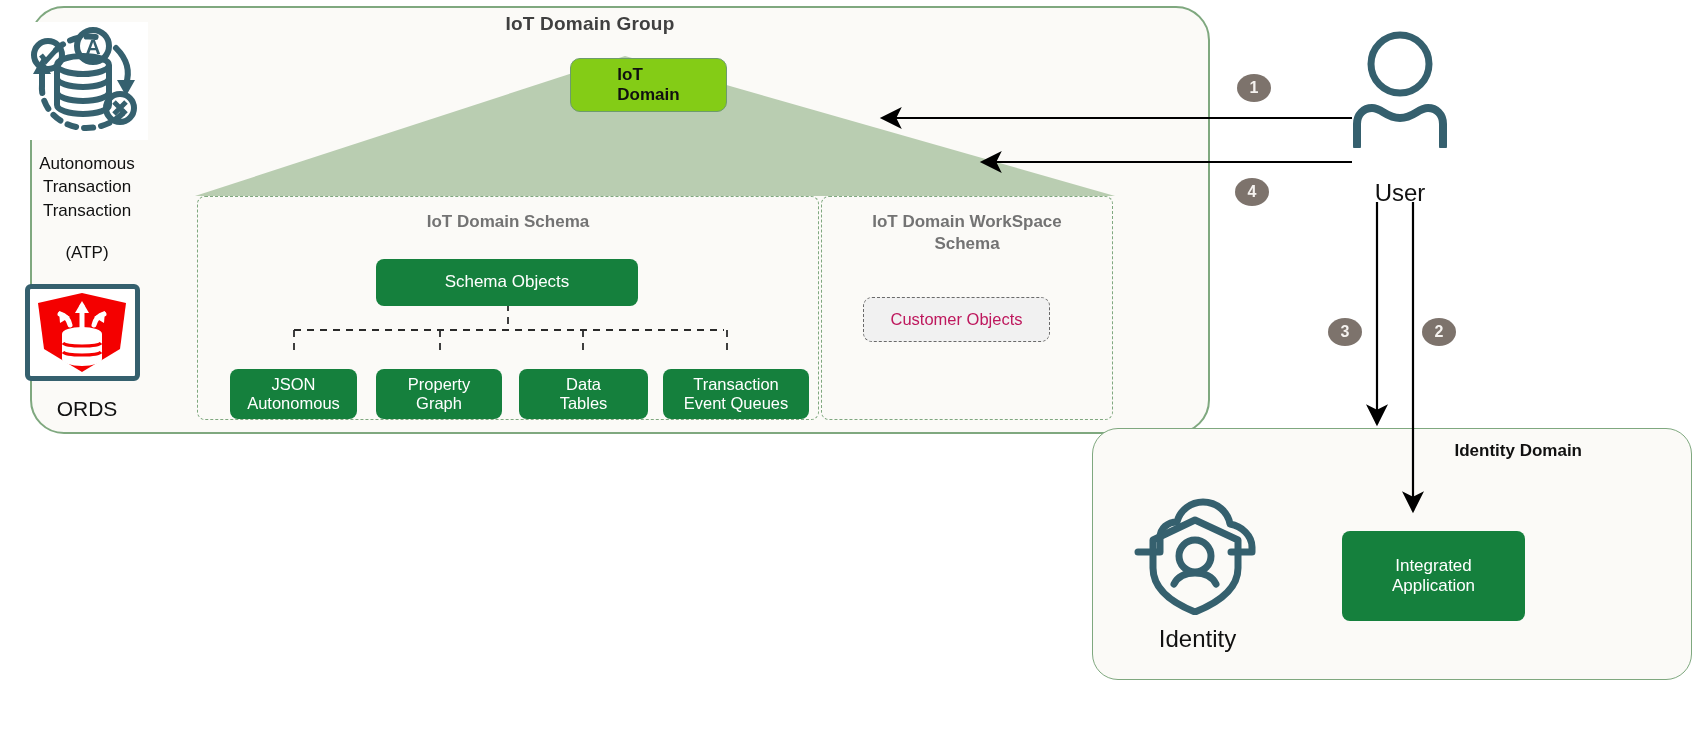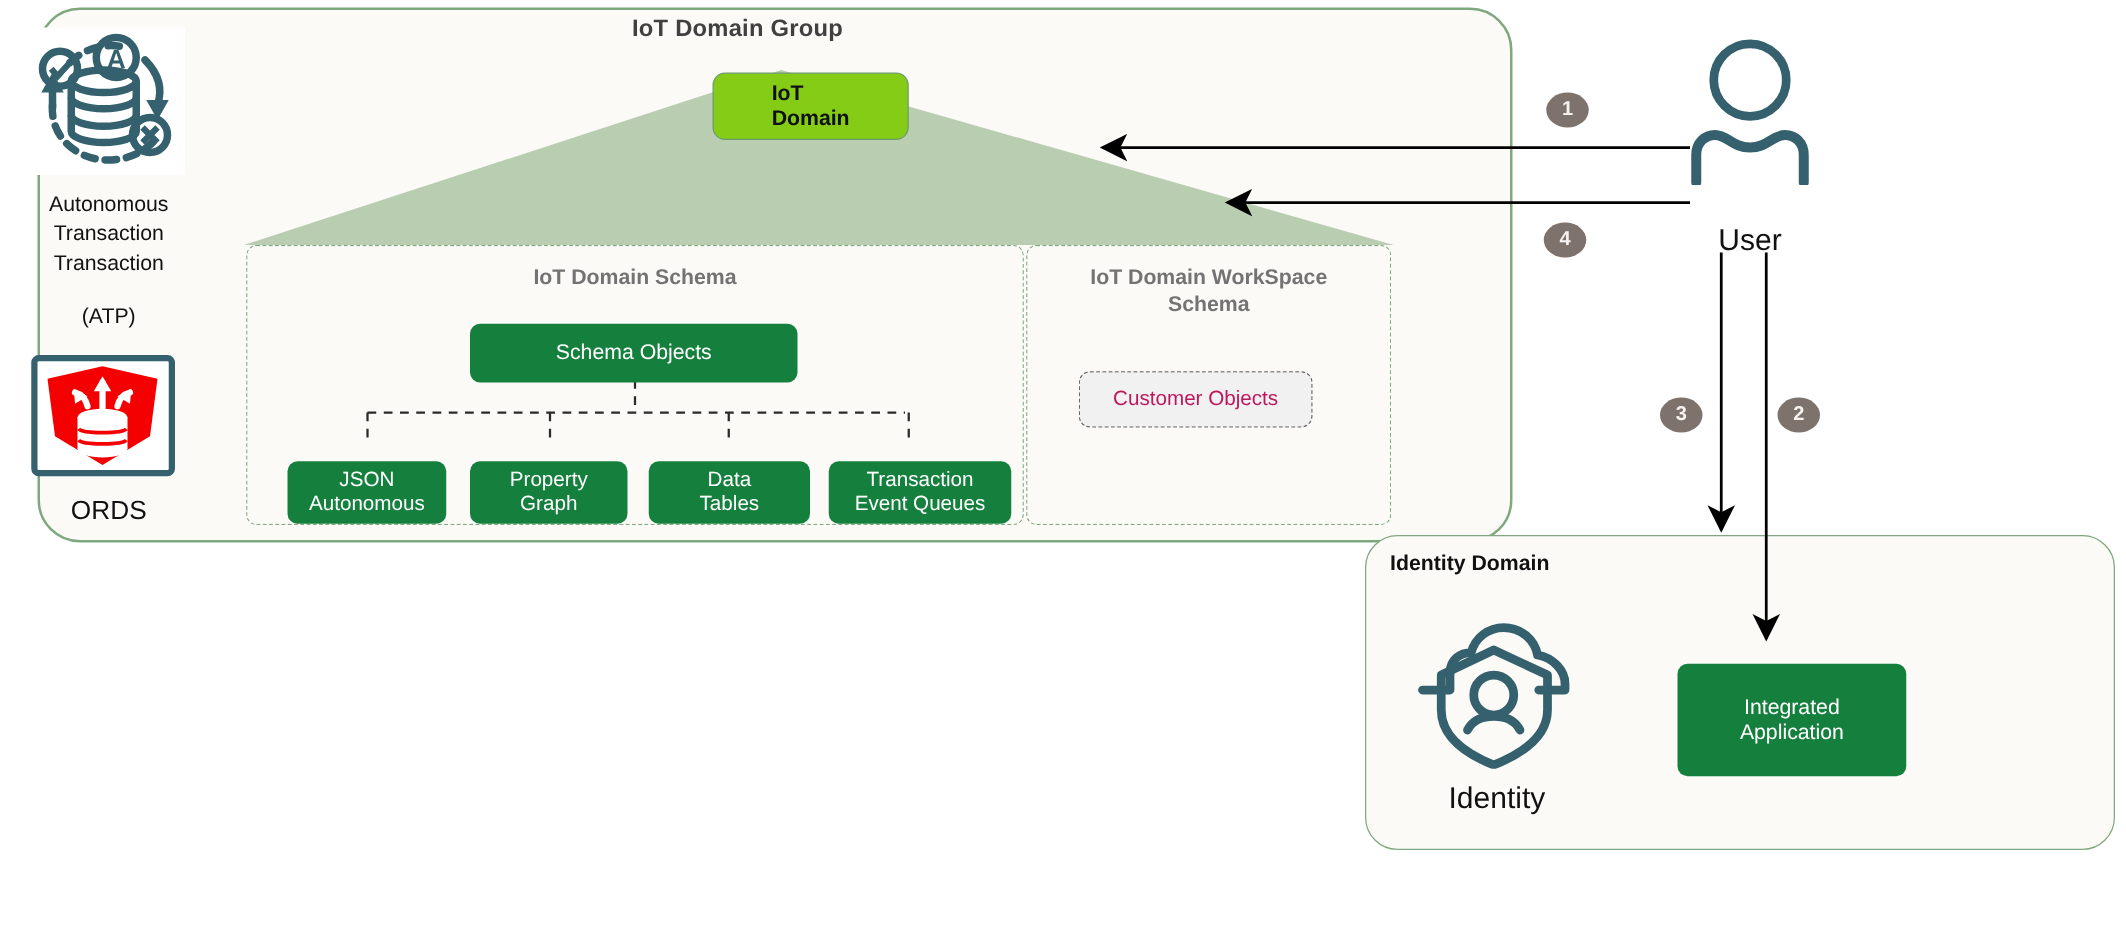--- a/index.html
+++ b/index.html
@@ -82,21 +82,21 @@
   #user-figure{left:1348px;top:28px;width:105px;height:120px;}
   #user-label{left:1330px;top:160px;width:140px;text-align:center;font-size:24px;color:#111;margin-top:19px;}
 
   
   #identity-domain{
     left:1092px;top:428px;width:600px;height:252px;
     border:1.6px solid #7fa87f;border-radius:26px;background:#fbfaf7;
     box-sizing:border-box;
   }
   #identity-domain-title{
-    left:1092px;top:441px;width:470px;text-align:left;
+    left:1092px;top:441px;width:470px;text-align:right;
     font-size:17px;font-weight:bold;color:#111;padding-left:20px;
   }
   #identity-icon{left:1128px;top:490px;width:135px;height:125px;}
   #identity-label{left:1100px;top:625px;width:195px;text-align:center;font-size:24px;color:#111;}
   #integrated-application{
     left:1342px;top:515px;width:183px;height:90px;font-size:17px;
   }
 
   
   .badge{

